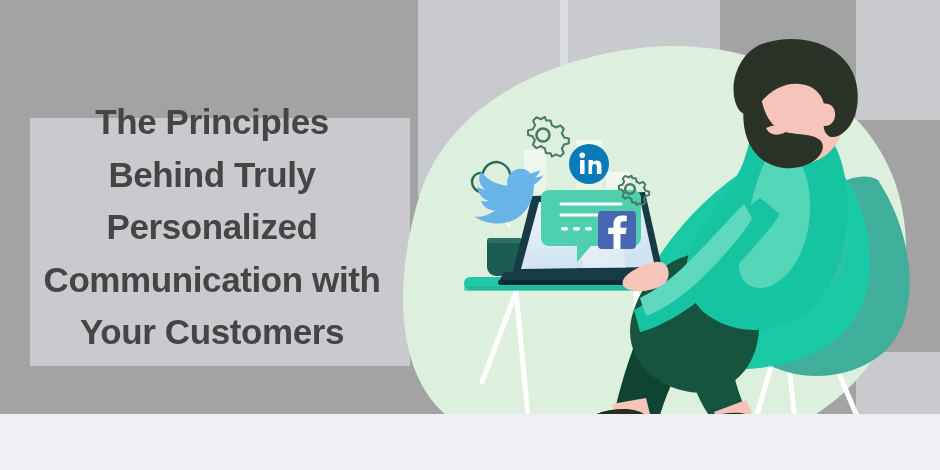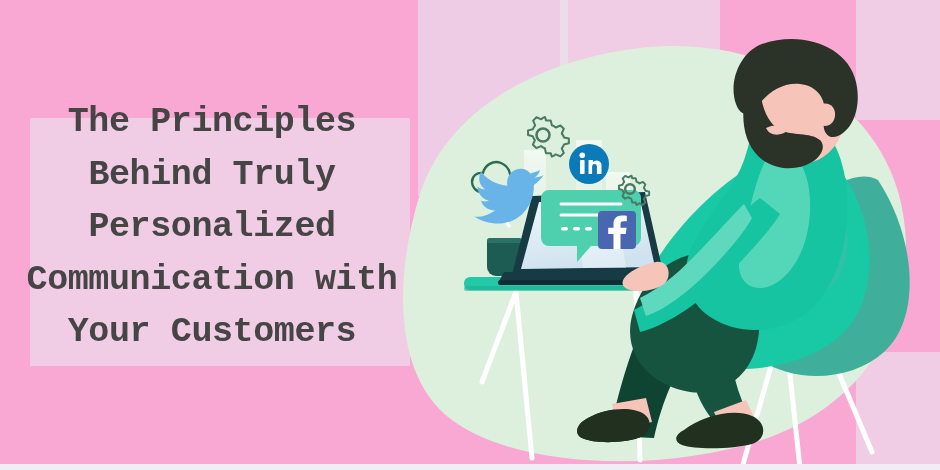--- a/index.html
+++ b/index.html
@@ -3,24 +3,24 @@
 <meta charset="utf-8">
 <style>
   html, body {
     margin: 0;
     padding: 0;
     background: #eeeef4;
   }
   #banner {
     position: relative;
     width: 940px;
-    height: 464px;
+    height: 414px;
     overflow: hidden;
-    background: #f9a8d4;
-    font-family: Liberation Mono, monospace;
+    background: #a3a3a3;
+    font-family: Liberation Sans, sans-serif;
     user-select: none;
   }
   
   .wm {
     position: absolute;
     background: #e9eaf2;
     opacity: .55;
     pointer-events: none;
   }
   .wm-a { left: 30px;  top: 118px; width: 380px; height: 248px; }

